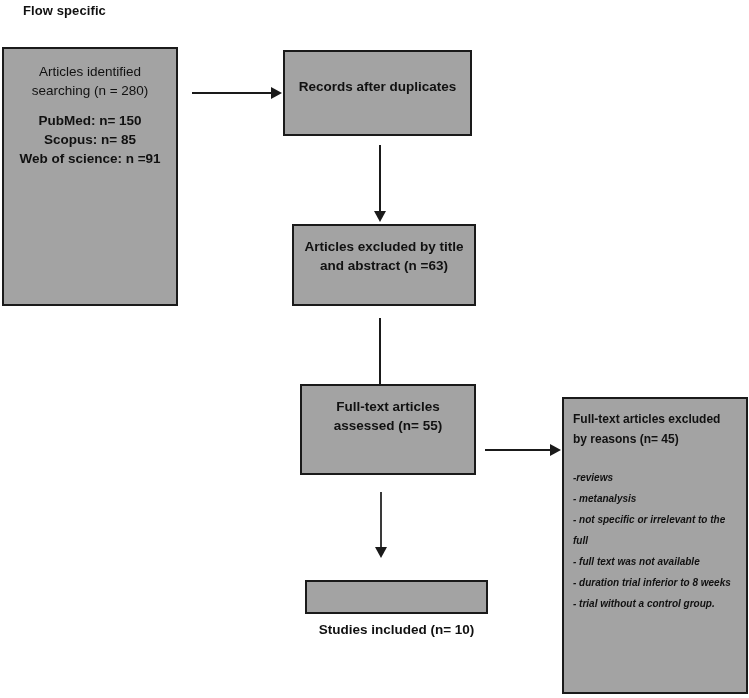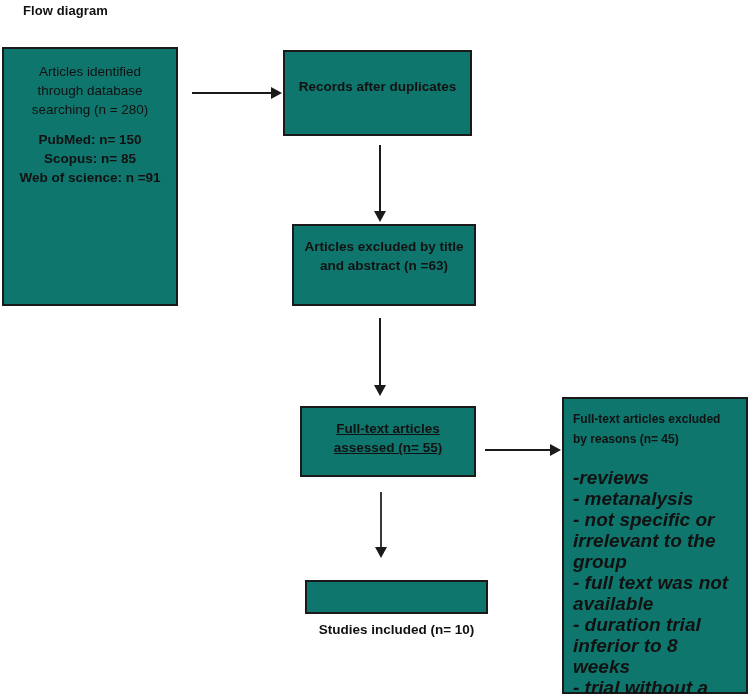--- a/index.html
+++ b/index.html
@@ -24,21 +24,21 @@
     top: 3px;
     font-size: 13px;
     font-weight: bold;
     letter-spacing: 0.1px;
     color: #111111;
     white-space: nowrap;
   }
   .box {
     position: absolute;
     box-sizing: border-box;
-    background: #0f766e;
+    background: #a3a3a3;
     border: 2.5px solid #1a1a1a;
   }
   .box .inner {
     padding: 0;
     margin: 0;
   }
   .line {
     font-size: 13.5px;
     line-height: 19px;
     text-align: center;
@@ -72,24 +72,23 @@
     left: 292px;
     top: 224px;
     width: 184px;
     height: 82px;
   }
   #box-excluded-title .inner { padding-top: 11px; }
 
   
   #box-fulltext-assessed {
     left: 300px;
-    top: 406px;
+    top: 384px;
     width: 176px;
-    height: 71px;
-    text-decoration: underline;
+    height: 91px;
   }
   #box-fulltext-assessed .inner { padding-top: 11px; }
 
   
   #box-studies-included {
     left: 305px;
     top: 580px;
     width: 183px;
     height: 34px;
   }
@@ -113,21 +112,21 @@
     font-size: 12px;
     line-height: 20px;
     font-weight: bold;
     text-align: left;
     white-space: normal;
   }
   #box-excluded-reasons .reasons {
     margin-top: 18px;
   }
   #box-excluded-reasons .reason {
-    font-size: 19px;
+    font-size: 10px;
     line-height: 21px;
     font-weight: bold;
     font-style: italic;
     text-align: left;
     white-space: normal;
   }
 
   
   .conn { position: absolute; }
   .conn .shaft-h {
@@ -177,26 +176,25 @@
 
   #arrow-fulltext-to-included { left: 380px; top: 492px; width: 12px; height: 67px; }
   #arrow-fulltext-to-included .shaft-v { height: 57px; left: 0px; background:#3a3a3a; }
   #arrow-fulltext-to-included .head-d  { left: -5px; top: 55px; }
 </style>
 </head>
 <body>
 
 <div id="canvas">
 
-  <div class="title">Flow diagram</div>
+  <div class="title">Flow specific</div>
 
   <div class="box" id="box-identification">
     <div class="inner">
       <div class="line reg">Articles identified</div>
-      <div class="line reg">through database</div>
       <div class="line reg">searching (n = 280)</div>
       <div class="gap"></div>
       <div class="line bold">PubMed: n= 150</div>
       <div class="line bold">Scopus: n= 85</div>
       <div class="line bold">Web of science: n =91</div>
     </div>
   </div>
 
   <div class="conn" id="arrow-ident-to-dup">
     <div class="shaft-h"></div>
@@ -237,21 +235,21 @@
     <div class="shaft-h"></div>
     <div class="head-r"></div>
   </div>
 
   <div class="box" id="box-excluded-reasons">
     <div class="inner">
       <div class="head">Full-text articles excluded by reasons (n= 45)</div>
       <div class="reasons">
         <div class="reason">-reviews</div>
         <div class="reason">- metanalysis</div>
-        <div class="reason">- not specific or irrelevant to the group</div>
+        <div class="reason">- not specific or irrelevant to the full</div>
         <div class="reason"> - full text was not available</div>
         <div class="reason">-  duration trial inferior to 8 weeks</div>
         <div class="reason">- trial without a control group.</div>
       </div>
     </div>
   </div>
 
   <div class="conn" id="arrow-fulltext-to-included">
     <div class="shaft-v"></div>
     <div class="head-d"></div>

